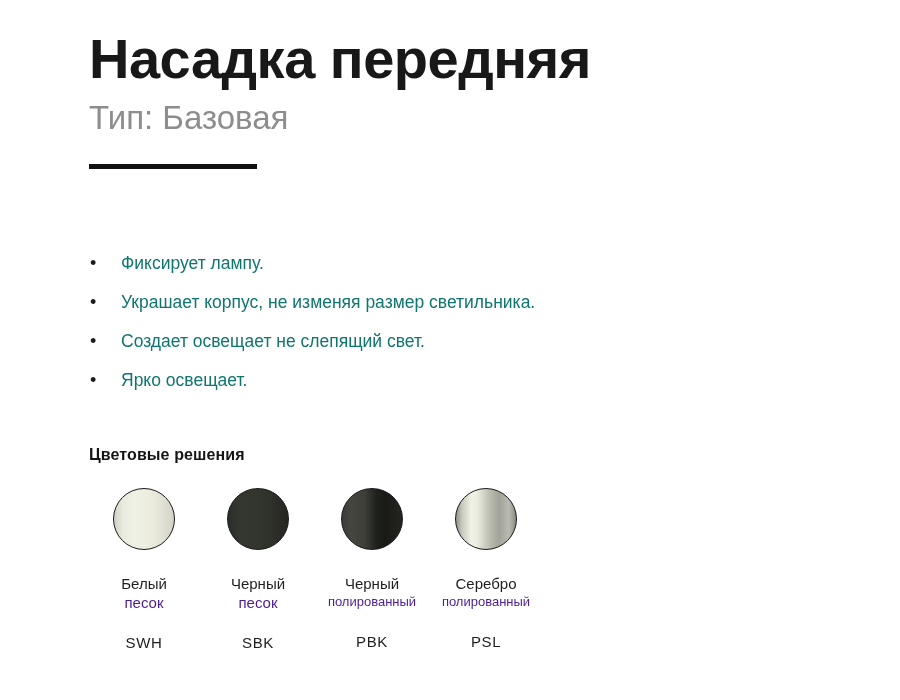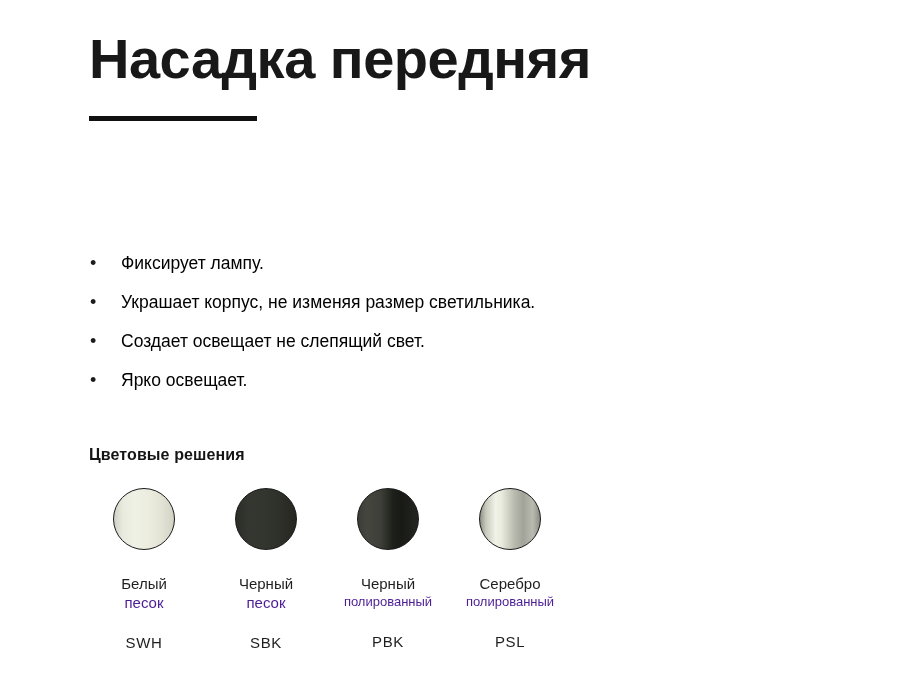--- a/index.html
+++ b/index.html
@@ -79,21 +79,21 @@
     line-height: 26px;
     color: #1c1c1c;
     text-align: left;
     padding-left: 1px;
     box-sizing: border-box;
   }
   .feature-text {
     flex: 1 1 auto;
     font-size: 17.5px;
     line-height: 26px;
-    color: #000000;
+    color: #0f766e;
     font-weight: 400;
   }
 
   
   .colors-section {
     position: absolute;
     left: 89px;
     top: 444px;
     width: 760px;
   }
@@ -101,21 +101,21 @@
     font-size: 16px;
     line-height: 22px;
     font-weight: 700;
     color: #151515;
     margin: 0 0 22px 0;
     letter-spacing: 0.1px;
   }
   .swatch-row {
     display: flex;
     align-items: flex-start;
-    gap: 12px;
+    gap: 4px;
   }
   .swatch-cell {
     width: 110px;
     display: flex;
     flex-direction: column;
     align-items: center;
   }
   .swatch-dot {
     width: 62px;
     height: 62px;
@@ -193,20 +193,21 @@
     text-align: center;
   }
 </style>
 </head>
 <body>
 
 <div class="page">
 
   <div class="header">
     <h1 class="product-title">Насадка передняя</h1>
+    <div class="product-subtitle">Тип: Базовая</div>
     <div class="title-rule"></div>
   </div>
 
   <ul class="features">
     <li class="feature-row">
       <span class="feature-bullet">•</span>
       <span class="feature-text">Фиксирует лампу.</span>
     </li>
     <li class="feature-row">
       <span class="feature-bullet">•</span>

